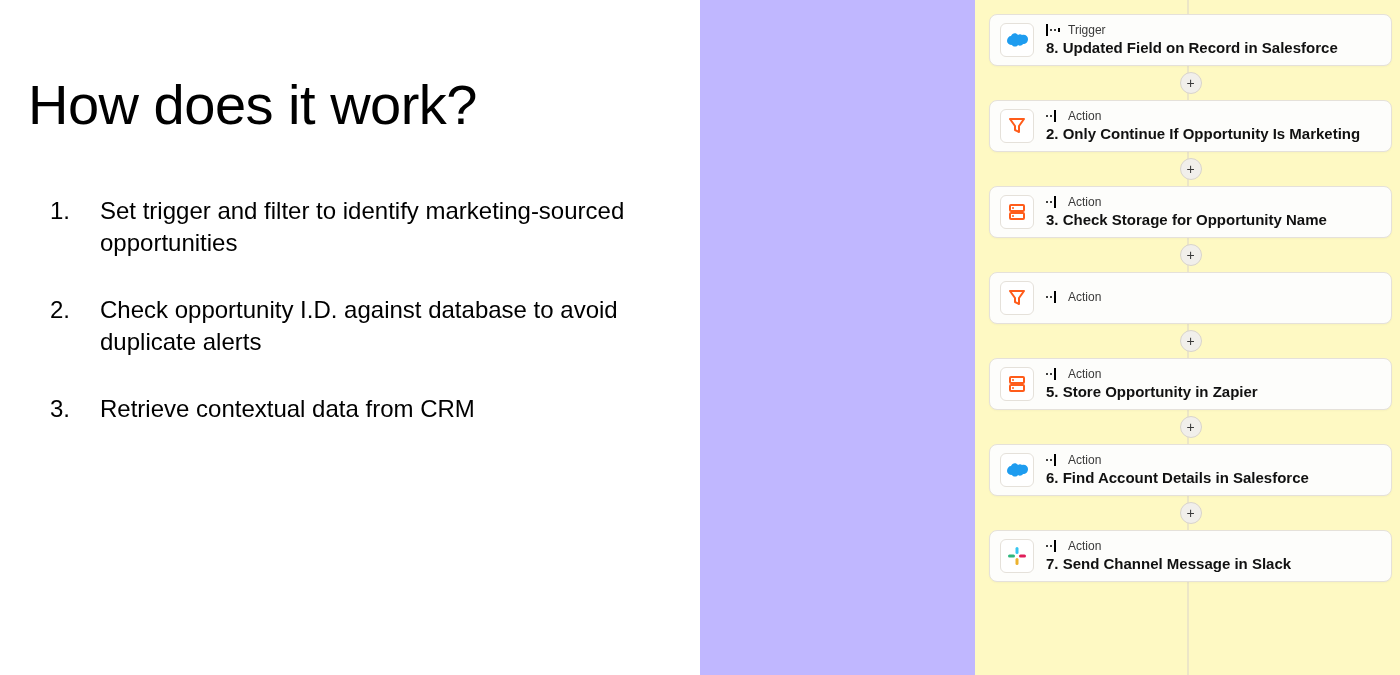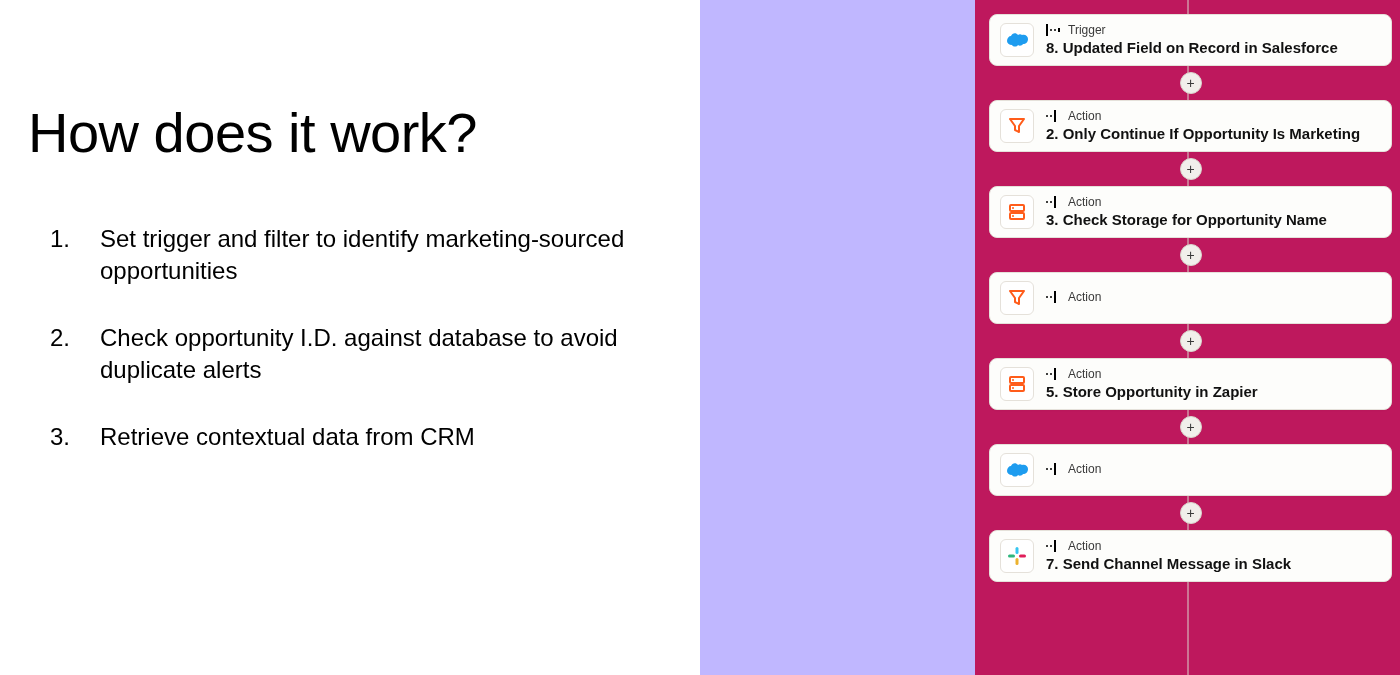--- a/index.html
+++ b/index.html
@@ -1,30 +1,30 @@
 <!DOCTYPE html>
 <html><head>
   <meta charset="utf-8">
   <style>
     * { box-sizing: border-box; margin: 0; padding: 0; }
     html, body { width: 1400px; height: 675px; overflow: hidden; font-family: -apple-system, BlinkMacSystemFont, "Segoe UI", Helvetica, Arial, sans-serif; background: #fff; }
     .wrap { display: flex; width: 1400px; height: 675px; }
 
     
     .left { width: 700px; padding: 0 40px 0 28px; }
-    .title { font-size: 56px; font-weight: 400; color: #000; letter-spacing: -0.5px; margin-top: 100px; margin-bottom: 58px; }
+    .title { font-size: 56px; font-weight: 400; color: #000; letter-spacing: -0.5px; margin-top: 72px; margin-bottom: 58px; }
     .list { list-style: none; counter-reset: item; }
     .list li { counter-increment: item; position: relative; padding-left: 72px; font-size: 24px; line-height: 1.35; color: #000; margin-bottom: 34px; margin-top: 26px; }
     .list li::before { content: counter(item) "."; position: absolute; left: 22px; top: 0; font-size: 24px; }
 
     
     .mid { width: 275px; background: #c0b7ff; }
 
     
-    .right { width: 425px; background: #be185d; height: 675px; position: relative; padding: 14px 8px 0 14px; }
+    .right { width: 425px; background: #fef9c3; height: 675px; position: relative; padding: 14px 8px 0 14px; }
     .line { position: absolute; left: 50%; top: 0; bottom: 0; width: 1px; background: #d9d4cc; transform: translateX(-50%); z-index: 0; }
 
     .step { position: relative; z-index: 1; background: #fdfdfb; border: 1px solid #e5e1da; border-radius: 8px; display: flex; align-items: center; padding: 8px 10px; margin-bottom: 0; box-shadow: 0 1px 2px rgba(0,0,0,0.03); }
     .icon-box { width: 34px; height: 34px; border: 1px solid #e5e1da; border-radius: 6px; display: flex; align-items: center; justify-content: center; flex-shrink: 0; margin-right: 12px; background:#fff; }
     .step-body { display: flex; flex-direction: column; }
     .kind { display: flex; align-items: center; gap: 6px; font-size: 12px; color: #3a3a3a; line-height: 1; margin-bottom: 3px; }
     .kind svg { flex-shrink: 0; }
     .step-title { font-size: 15px; font-weight: 600; color: #111; line-height: 1.2; }
 
     .connector { position: relative; z-index: 1; height: 34px; display: flex; align-items: center; justify-content: center; }
@@ -172,20 +172,21 @@
           </svg>
       </div>
       <div class="step-body">
         <div class="kind">
           <svg width="16" height="12" viewBox="0 0 16 12">
               <line x1="0" y1="6" x2="6" y2="6" stroke="#000" stroke-width="1.5" stroke-dasharray="2 2"></line>
               <rect x="8" y="0" width="2" height="12" fill="#000"></rect>
             </svg>
           <span>Action</span>
         </div>
+        <div class="step-title">6. Find Account Details in Salesforce</div>
       </div>
     </div>
     <div class="connector">
         <div class="plus">+</div>
       </div>
 
     <div class="step">
       <div class="icon-box">
         <svg class="slack-ic" viewBox="0 0 20 20">
           <rect x="8.5" y="1" width="3" height="7" rx="1.5" fill="#36c5f0"></rect>

